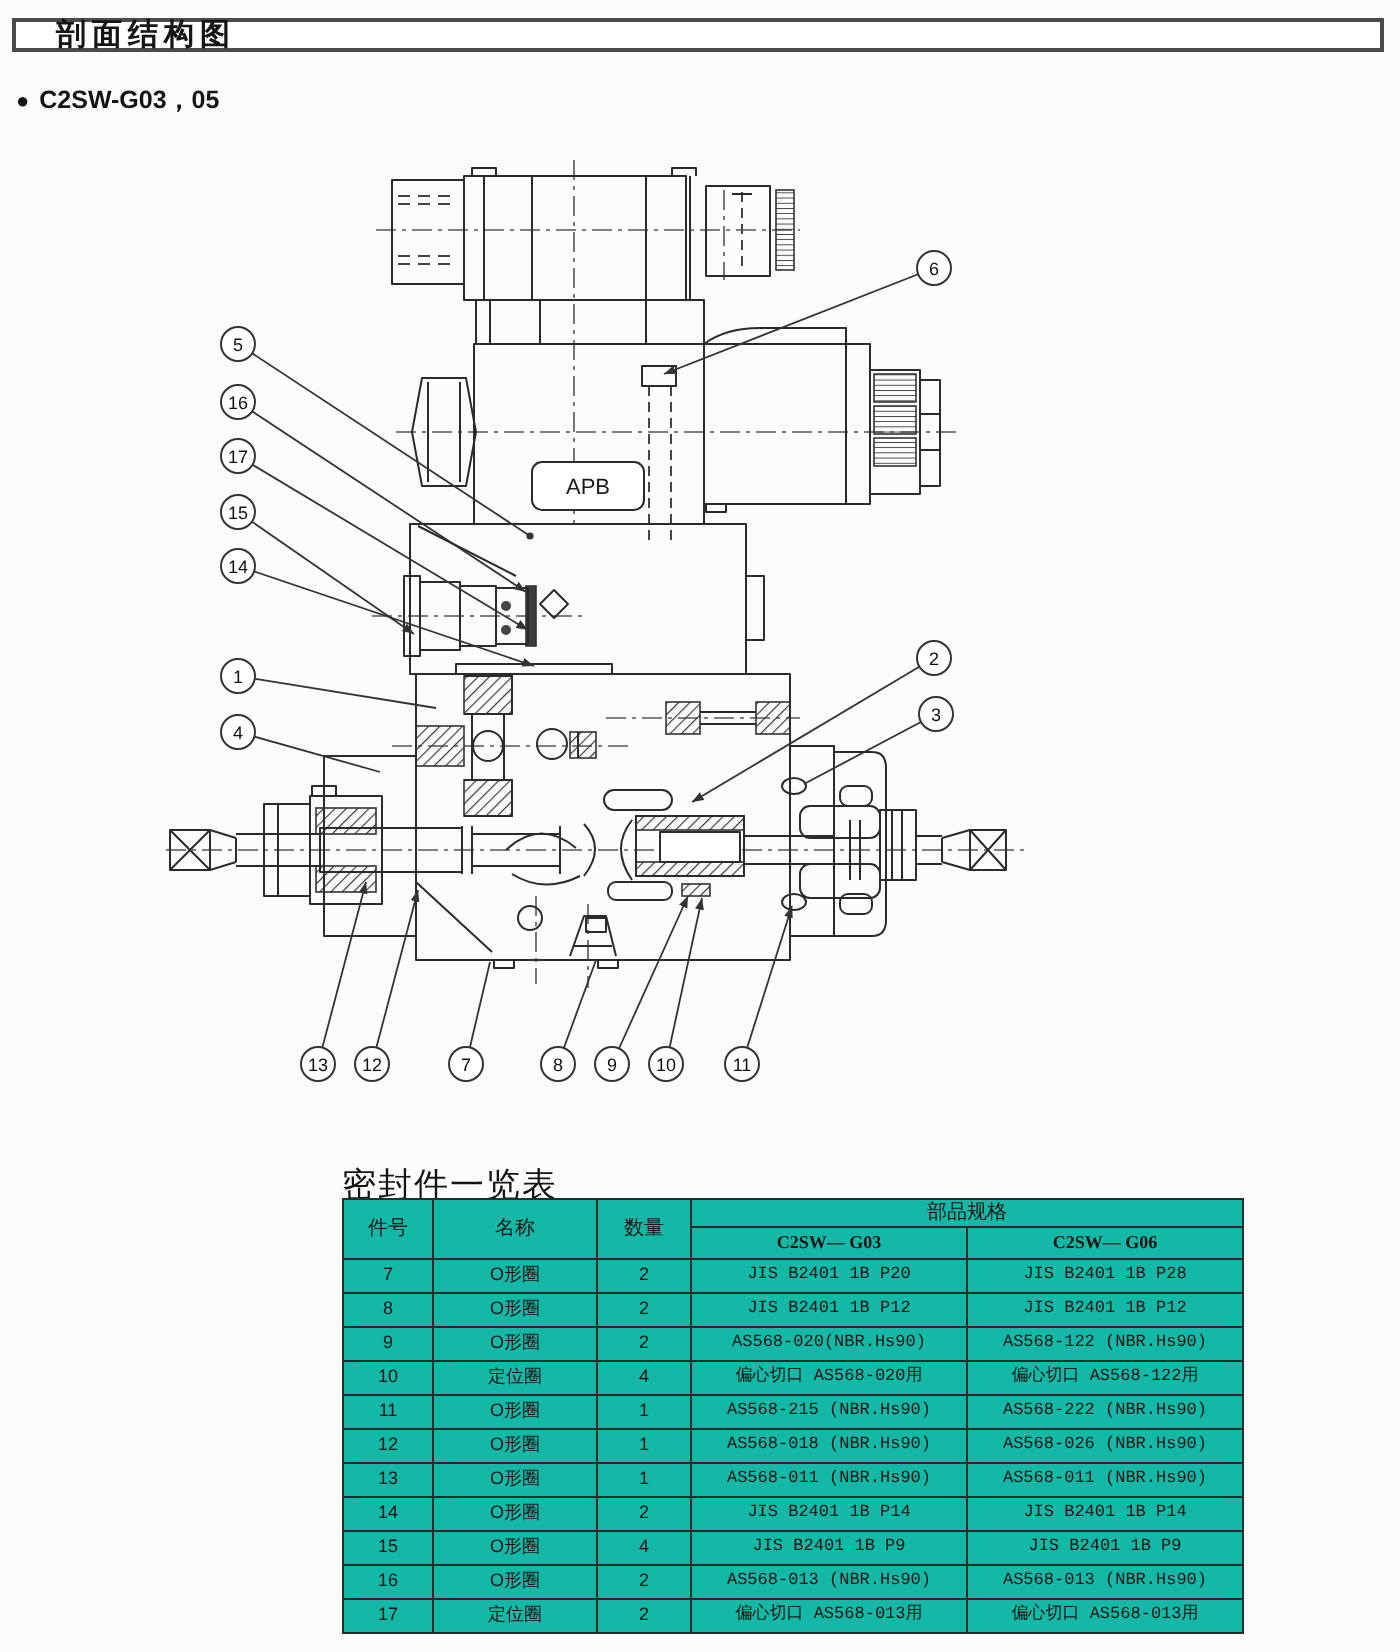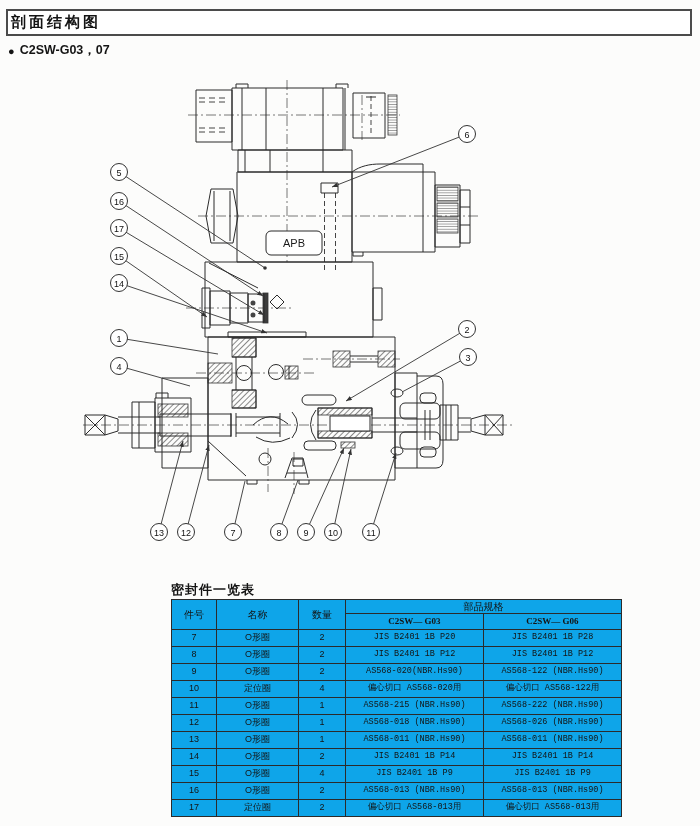--- a/index.html
+++ b/index.html
@@ -1,33 +1,33 @@
 <!DOCTYPE html>
 <html><head>
 <meta charset="utf-8">
 <style>
   html,body{margin:0;padding:0;}
   body{
     width:700px;height:826px;position:relative;background:#fcfcfb;
     font-family:"Liberation Sans",sans-serif;color:#141414;overflow:hidden;
   }
   .header-box{
-    position:absolute;left:6px;top:9px;width:686px;height:27px;
+    position:absolute;left:6px;top:9px;width:686px;height:17px;
     border:2px solid #4b4b4b;background:#fff;box-sizing:border-box;
-    display:flex;align-items:center;padding-left:3px;
+    display:flex;align-items:center;padding-left:20px;
   }
   .header-box .title{font-size:15px;font-weight:bold;letter-spacing:3px;}
   .model-line{position:absolute;left:8px;top:42px;font-size:12.5px;font-weight:bold;
     display:flex;align-items:center;gap:5px;}
   .model-line .bullet{font-size:11px;}
   #diagram{position:absolute;left:0;top:0;}
-  .tbl-caption{position:absolute;left:171px;top:581px;font-size:13px;font-weight:700;letter-spacing:1px;}
+  .tbl-caption{position:absolute;left:171px;top:581px;font-size:17px;font-weight:400;letter-spacing:1px;}
   table.parts{
     position:absolute;left:171px;top:599px;border-collapse:collapse;table-layout:fixed;
-    width:450px;background:#0ea5e9;
+    width:450px;background:#14b8a6;
   }
   table.parts th,table.parts td{
     border:1px solid #2b2b2b;text-align:center;vertical-align:middle;
     padding:0;font-weight:normal;font-size:9px;line-height:1.1;
     overflow:hidden;white-space:nowrap;
   }
   table.parts .h-group{font-size:10px;height:13px;font-family:Liberation Serif, serif;}
   table.parts .h-model{font-size:9px;font-weight:bold;height:15px;font-family:Liberation Serif, serif;}
   table.parts .h-fixed{font-size:10px;}
   table.parts td{height:16px;}
@@ -35,21 +35,21 @@
   col.c-no{width:45px}col.c-name{width:82px}col.c-qty{width:47px}col.c-g03{width:138px}col.c-g06{width:138px}
 </style>
 </head>
 <body>
 
 <div class="header-box">
   <span class="title">剖面结构图</span>
 </div>
 <div class="model-line">
   <span class="bullet">●</span>
-  <span>C2SW-G03，07</span>
+  <span>C2SW-G03，05</span>
 </div>
 
 <svg id="diagram" width="700" height="565" viewBox="0 0 700 565" xmlns="http://www.w3.org/2000/svg">
   <defs>
     <marker id="arr" markerWidth="7" markerHeight="5" refX="6.5" refY="2.5" orient="auto">
       <path d="M0,0 L6.5,2.5 L0,5 z" fill="#333"></path>
     </marker>
     <pattern id="h45" width="4" height="4" patternUnits="userSpaceOnUse" patternTransform="rotate(45)">
       <line x1="0" y1="0" x2="0" y2="4" stroke="#3a3a3a" stroke-width="1.2"></line>
     </pattern>

